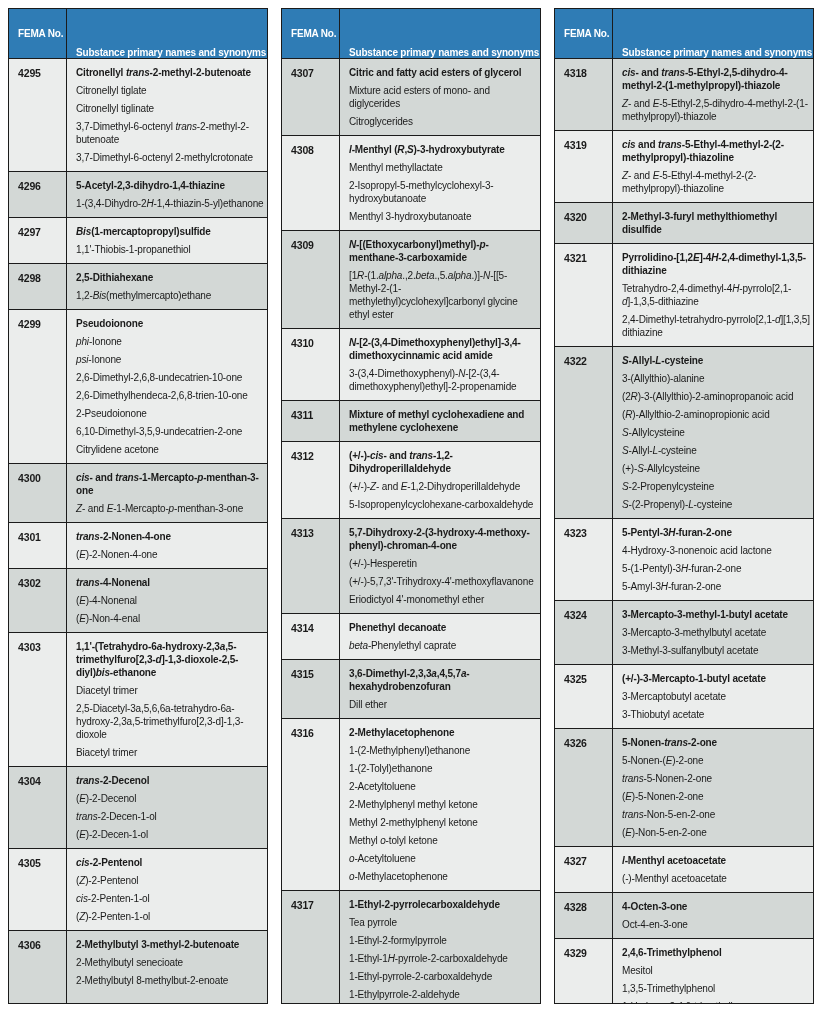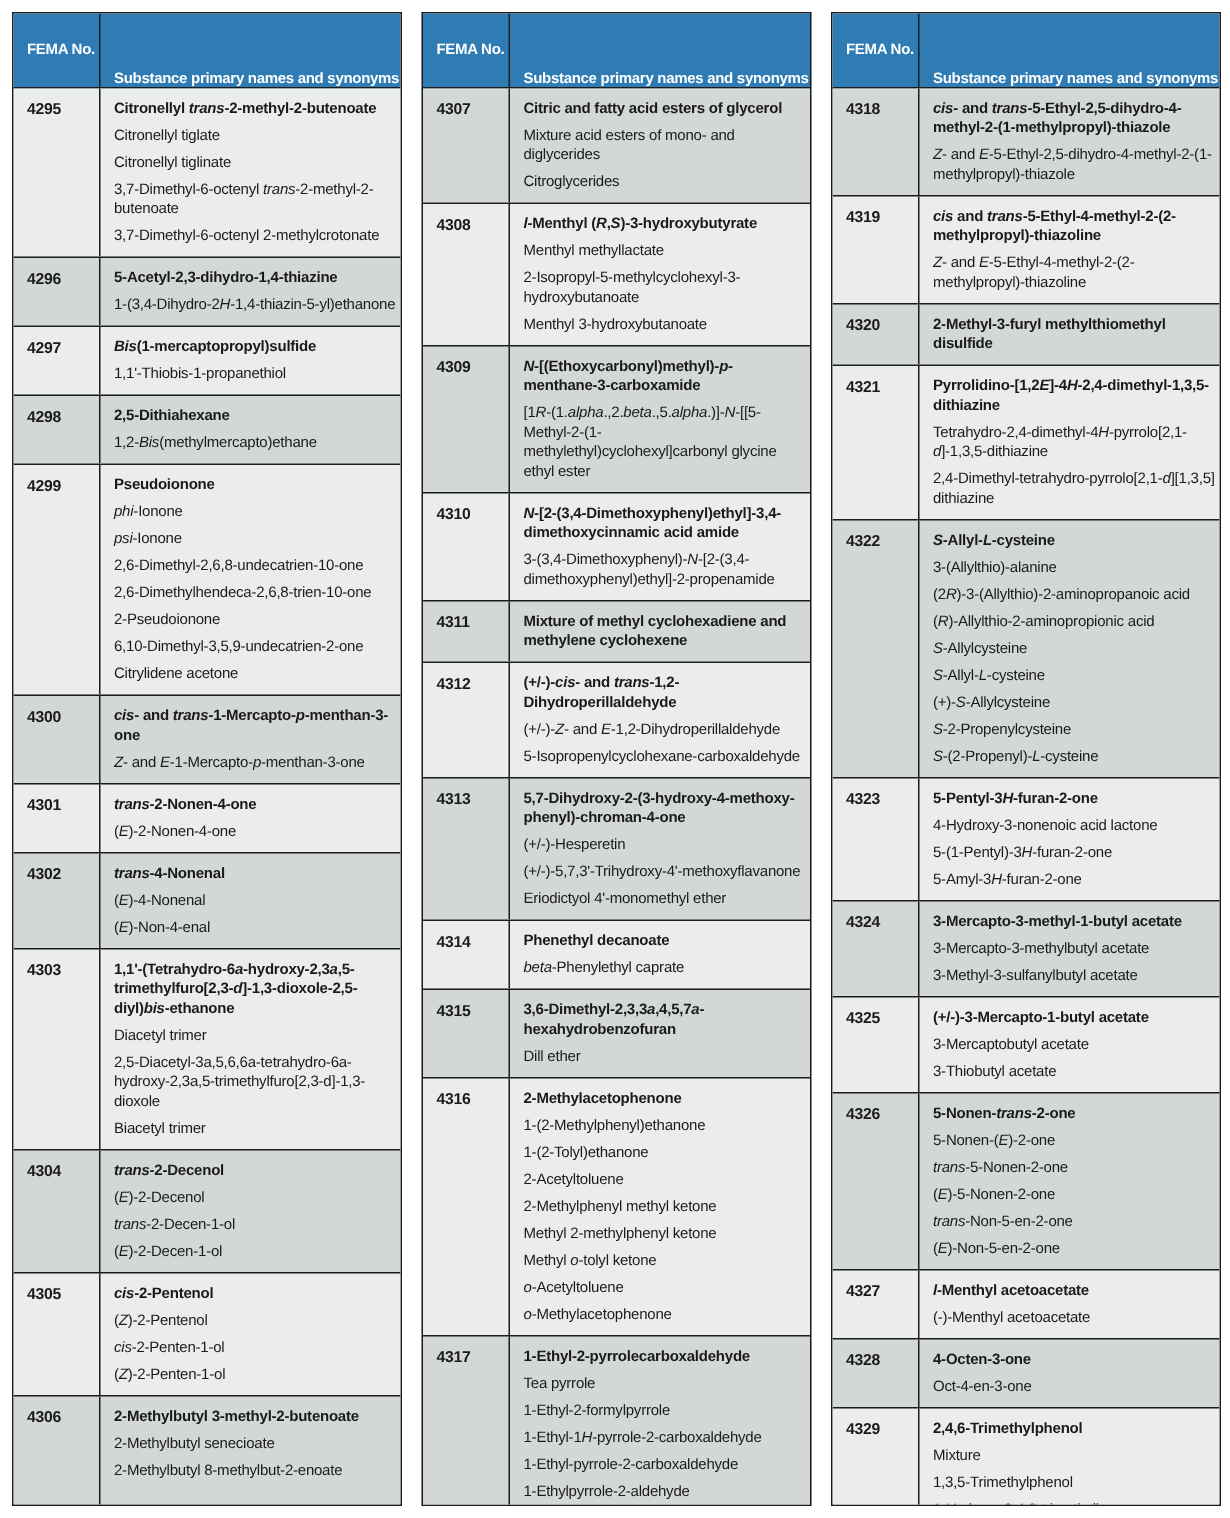--- a/index.html
+++ b/index.html
@@ -381,21 +381,21 @@
           <div class="cell fema">4328</div>
           <div class="cell names">
             <div class="primary">4-Octen-3-one</div>
             <div class="syn">Oct-4-en-3-one</div>
           </div>
         </div>
         <div class="row">
           <div class="cell fema">4329</div>
           <div class="cell names">
             <div class="primary">2,4,6-Trimethylphenol</div>
-            <div class="syn">Mixture</div>
+            <div class="syn">Mesitol</div>
             <div class="syn">1,3,5-Trimethylphenol</div>
             <div class="syn">1-Hydroxy-2,4,6-trimethylbenzene</div>
             <div class="syn">2-Hydroxymesitylene</div>
           </div>
         </div>
       </div>
   </div>
 
 </div>
 

